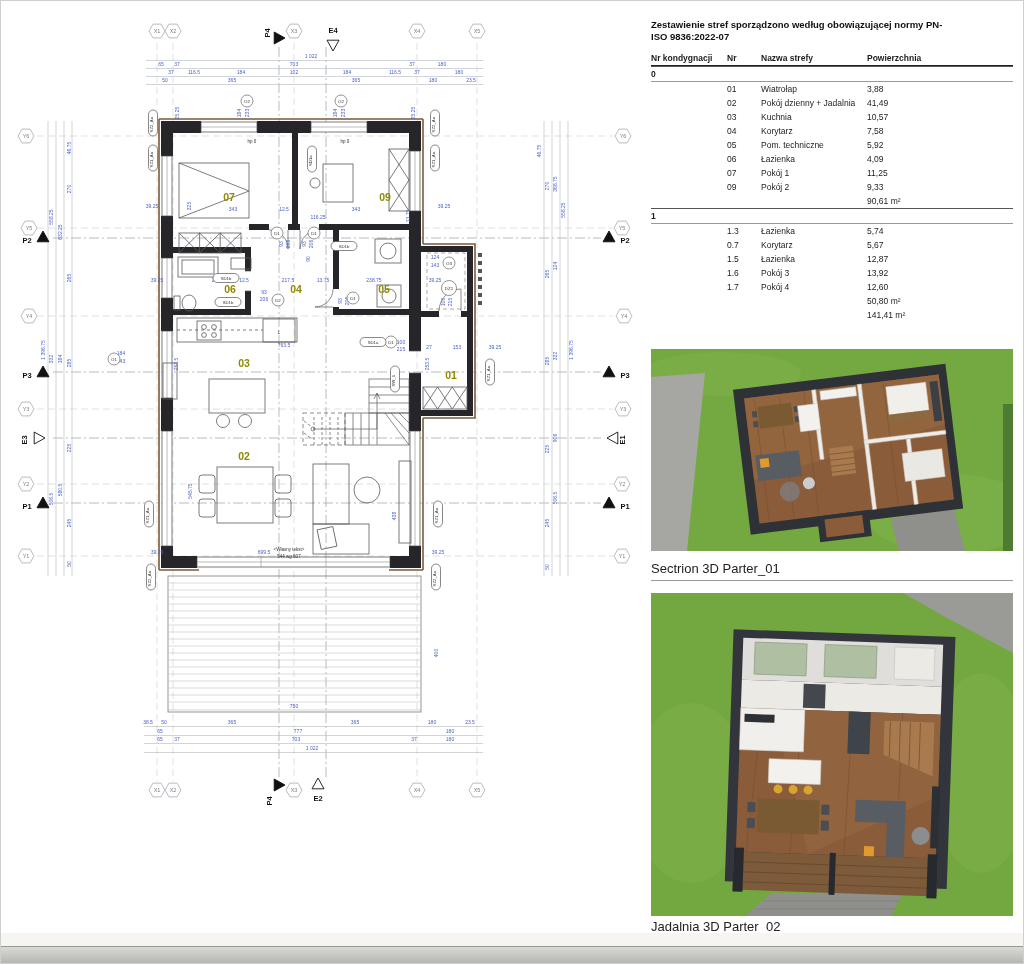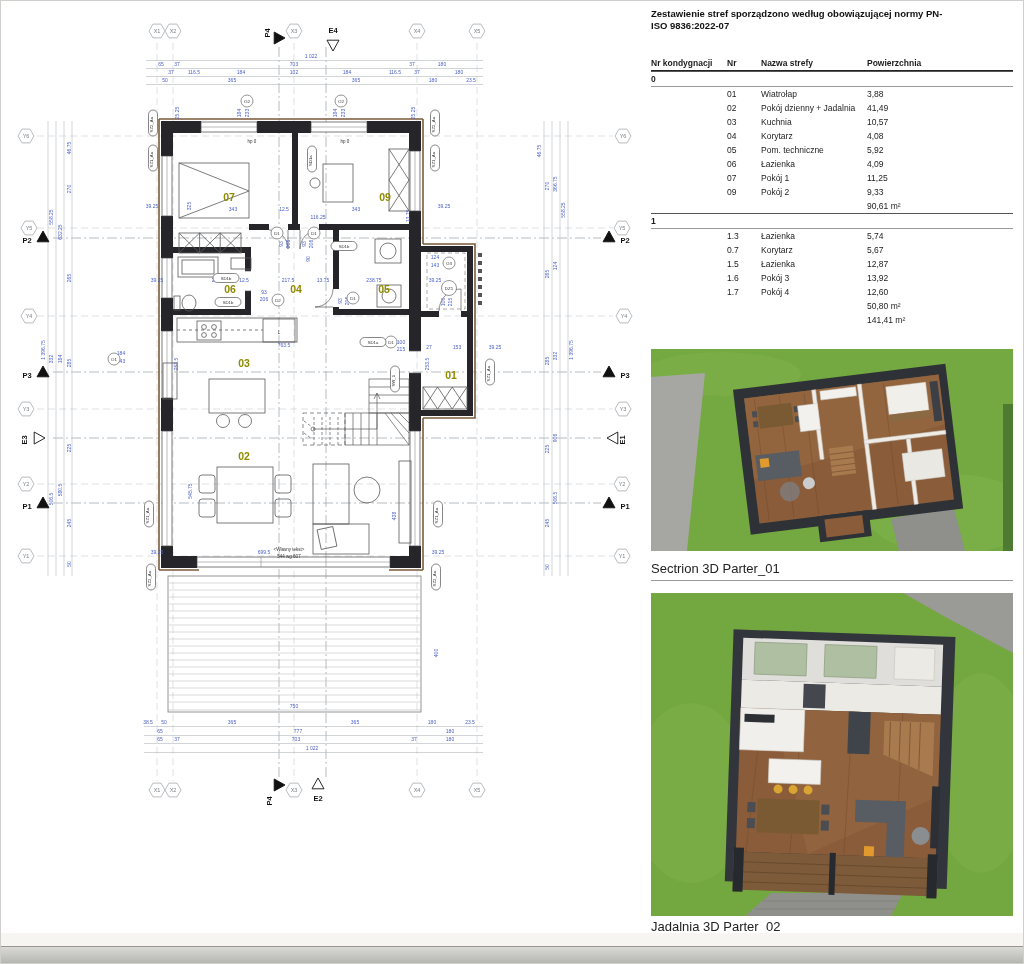--- a/index.html
+++ b/index.html
@@ -2,22 +2,22 @@
 <html><head>
 <meta charset="utf-8">
 <style>
   html,body{margin:0;padding:0;background:#e8e8e6;}
   .canvas{position:relative;width:1024px;height:964px;background:#ffffff;overflow:hidden;
           font-family:"Liberation Sans",sans-serif;border:1px solid #cfcfcb;box-sizing:border-box;}
   
   #plan-svg{position:absolute;left:0;top:0;}
   
   .right-panel{position:absolute;left:650px;top:0;width:362px;}
-  .tbl-title{font-size:9.5px;font-weight:bold;color:#111;line-height:11.5px;margin-top:7px;}
-  .area-table{margin-top:25px;font-size:8.5px;color:#1c1c1c;}
+  .tbl-title{font-size:9.5px;font-weight:bold;color:#111;line-height:11.5px;margin-top:18px;}
+  .area-table{margin-top:9px;font-size:8.5px;color:#1c1c1c;}
   .trow{display:grid;grid-template-columns:76px 34px 106px 1fr;align-items:end;}
   .trow span{display:block;padding:2px 0 2px 0;}
   .thead{font-weight:bold;border-bottom:1.6px solid #222;}
   .tgroup{font-weight:bold;border-bottom:1px solid #999;border-top:1.4px solid #555;}
   .tsub span,.ttotal span{font-weight:normal;}
   .render-box{position:absolute;left:0;}
   .caption{position:absolute;left:0;width:362px;text-align:left;font-size:13px;color:#222;
            border-bottom:1px solid #9a9a96;padding-bottom:4px;}
   
   .texture-strip{position:absolute;left:0;bottom:16px;width:1024px;height:14px;background:#f6f5f1;}
@@ -539,21 +539,21 @@
         <div class="trow ">
           <span></span>
           <span>03</span>
           <span>Kuchnia</span>
           <span>10,57</span>
         </div>
         <div class="trow ">
           <span></span>
           <span>04</span>
           <span>Korytarz</span>
-          <span>4,08</span>
+          <span>7,58</span>
         </div>
         <div class="trow ">
           <span></span>
           <span>05</span>
           <span>Pom. techniczne</span>
           <span>5,92</span>
         </div>
         <div class="trow ">
           <span></span>
           <span>06</span>

